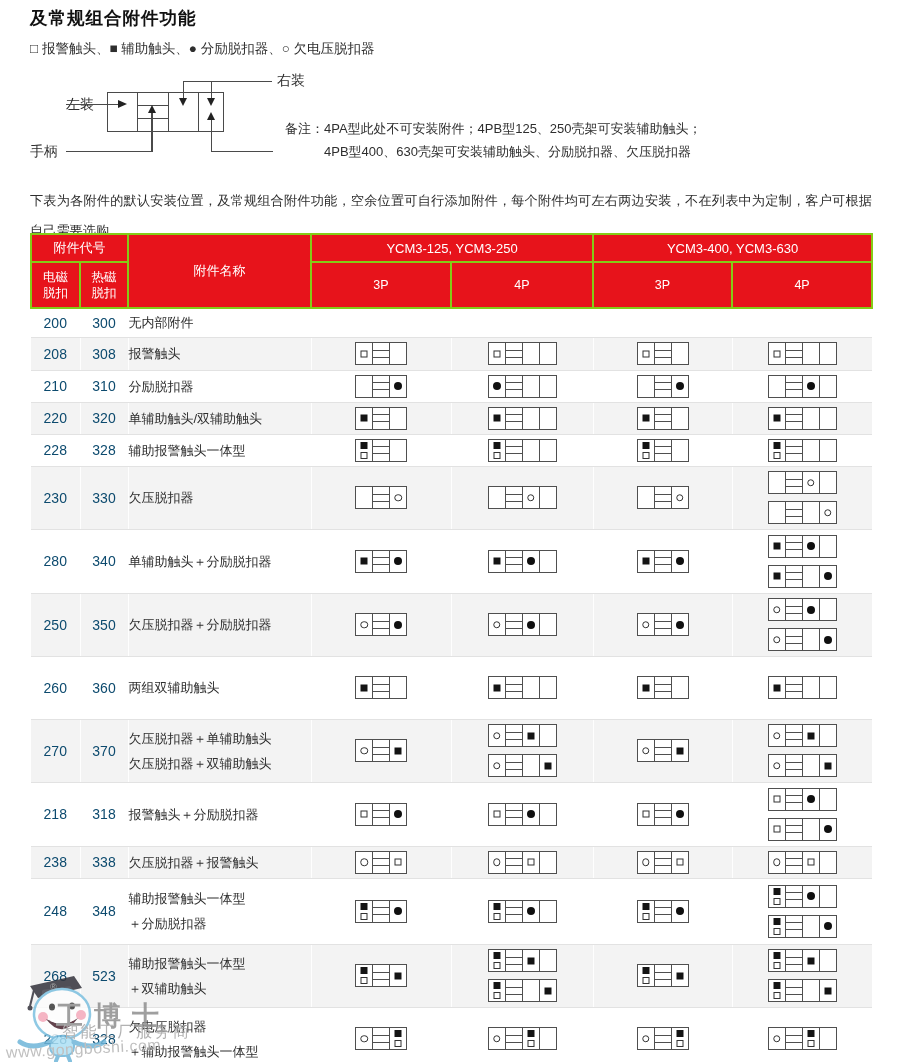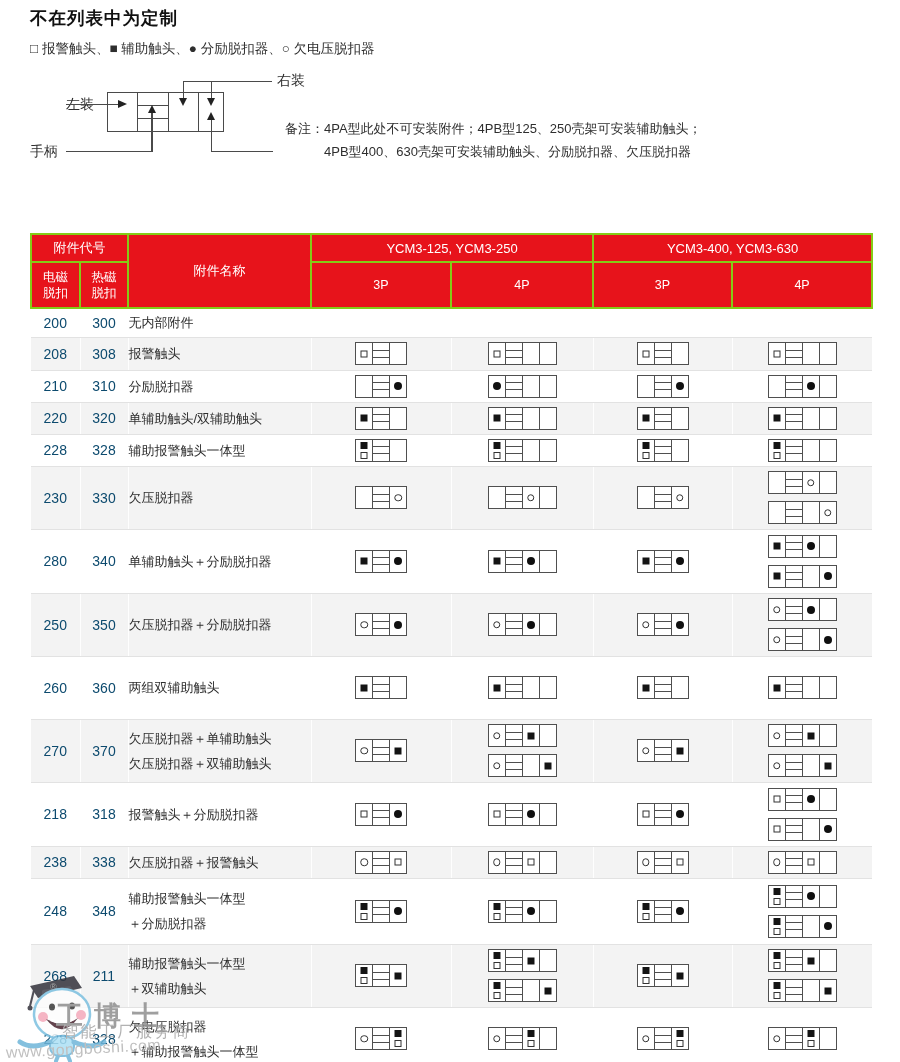--- a/index.html
+++ b/index.html
@@ -52,21 +52,21 @@
   .wm-reg{position:absolute;left:50px;top:22px;font-size:9px;color:#9a9a9a;}
   .wm-tagline{position:absolute;left:62px;top:62px;font-size:16px;color:#a5a5a5;letter-spacing:2.5px;}
   .wm-url{position:absolute;left:6px;top:80px;font-size:16px;color:#b5b5b5;transform:rotate(-3deg);letter-spacing:.5px;}
   .mascot{position:absolute;left:12px;top:12px;}
 </style>
 </head>
 <body>
 
 <div class="page">
 
-  <div class="abs title">不在列表中为定制</div>
+  <div class="abs title">及常规组合附件功能</div>
   <div class="abs legend">□ 报警触头、■ 辅助触头、● 分励脱扣器、○ 欠电压脱扣器</div>
 
   <div>
     <div class="abs dg-box"></div>
     <div class="dline" style="left:137px;top:92px;width:1.2px;height:39px;"></div>
     <div class="dline" style="left:168px;top:92px;width:1.2px;height:39px;"></div>
     <div class="dline" style="left:198px;top:92px;width:1.2px;height:39px;"></div>
     <div class="dline" style="left:138px;top:105px;width:30px;height:1.2px;"></div>
     <div class="dline" style="left:138px;top:118px;width:30px;height:1.2px;"></div>
 
@@ -92,20 +92,21 @@
   </div>
 
   <div class="abs note">
     <span class="note-label">备注：</span>
     <span>
       <div>4PA型此处不可安装附件；4PB型125、250壳架可安装辅助触头；</div>
       <div>4PB型400、630壳架可安装辅助触头、分励脱扣器、欠压脱扣器</div>
     </span>
   </div>
 
+  <div class="abs intro">下表为各附件的默认安装位置，及常规组合附件功能，空余位置可自行添加附件，每个附件均可左右两边安装，不在列表中为定制，客户可根据自己需要选购。</div>
 
   <table class="acc">
     <colgroup>
       <col style="width:49px">
         <col style="width:48px">
         <col style="width:183px">
       <col style="width:140px">
         <col style="width:142px">
         <col style="width:139px">
         <col style="width:140px">
@@ -802,21 +803,21 @@
                 <span class="dcell hcell"></span>
                 <span class="dcell"></span>
                 <span class="dcell">
                   <span class="sym dot mid"></span>
                 </span>
               </span>
             </div></td>
         </tr>
         <tr style="height: 63px;">
           <td class="code">268</td>
-          <td class="code">211</td>
+          <td class="code">523</td>
           <td class="name">
             <div class="nline">辅助报警触头一体型</div>
             <div class="nline">＋双辅助触头</div>
           </td>
           <td class="dcol"><div class="dstack">
               <span class="diag">
                 <span class="dcell">
                   <span class="sym fsq top"></span>
                   <span class="sym sq bot"></span>
                 </span>

